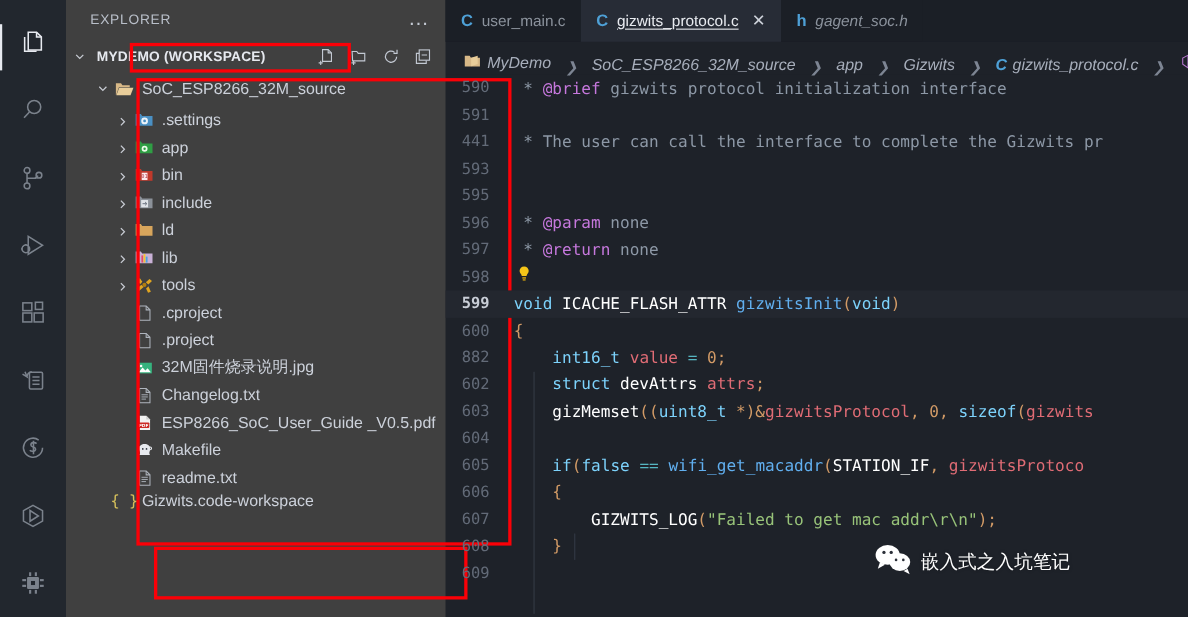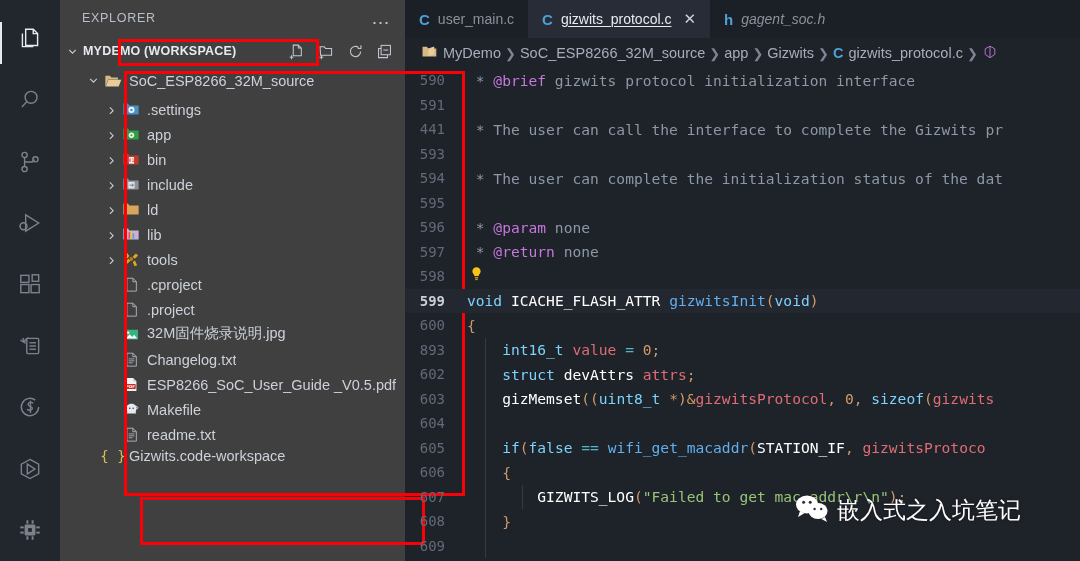--- a/index.html
+++ b/index.html
@@ -44,21 +44,21 @@
     padding: 0 14px 0 22px;
     justify-content: space-between;
   }
   #side-title .t {
     font-size: 12.5px; letter-spacing: .7px; color: #b9bfc9;
   }
   #side-title .dots { color: #c3c9d3; font-size: 19px; line-height: 10px; letter-spacing:1px; }
 
   #ws-row {
     height: 30px; display: flex; align-items: center;
-    padding-left: 4px; gap: 3px;
+    padding-left: 4px; gap: 8px;
   }
   #ws-row .chev { width: 16px; color: #c8ccd4; display:flex; align-items:center; justify-content:center;}
   #ws-row .wslabel {
     font-size: 12.5px; font-weight: bold; color: #e6e9ef; letter-spacing: .2px;
   }
   #ws-actions { margin-left: auto; display: flex; gap: 12px; padding-right: 12px; color: #c3c9d3; }
   #ws-actions span { display: flex; align-items: center; }
 
   #tree { flex: 1; padding-top: 2px; overflow: hidden; }
   .row {
@@ -81,23 +81,24 @@
     font-size: 14px; color: #8b929c;
     background: #1b1f26; position: relative; min-width: 0;
   }
   .tab .ficon { font-weight: bold; font-size: 15px; color: #4ea0d6; }
   .tab.active { background: #272c36; color: #e8ebf0; }
   .tab.active .tname { text-decoration: underline; text-underline-offset: 2px; }
   .tab.italic .tname { font-style: italic; }
   .tab .close { color: #cdd2da; font-size: 15px; margin-left: 4px; }
 
   #breadcrumb {
-    height: 30px; flex: 0 0 30px; display: flex; align-items: center;
-    padding-left: 16px; gap: 4px; font-size: 14.5px; color: #a7aebb;
+    height: 30px; flex: 0 0 30px; display: flex; align-items: flex-end;
+    padding-left: 16px; gap: 13px; font-size: 14.5px; color: #a7aebb;
     background: #1e2229;
+    font-style: italic;
   }
   #breadcrumb .sep { color: #7d8593; font-size: 13px; }
   #breadcrumb .bc-c { color: #4ea0d6; font-weight: bold; }
 
   #code {
     flex: 1; position: relative; overflow: hidden;
     font-family: "DejaVu Sans Mono", monospace;
     font-size: 14.6px;
   }
   .cline { height: 24.5px; display: flex; align-items: center; white-space: pre; }
@@ -129,21 +130,21 @@
   #redbox-wsfile    { left: 80px; top: 497px; width: 285px; height: 48px; }
 
   
   #watermark {
     position: absolute; left: 795px; top: 493px;
     display: flex; align-items: center; gap: 8px;
     pointer-events: none;
   }
   #watermark .wmtext {
     font-family: "DejaVu Sans", sans-serif;
-    font-size: 23px; color: #ffffff; font-weight: 500;
+    font-size: 17px; color: #ffffff; font-weight: 500;
     text-shadow: 0 0 3px rgba(0,0,0,.35);
   }
 </style>
 </head>
 <body>
 
 <div id="app">
 
   <div id="activitybar">
     <div class="act-item active">
@@ -551,32 +552,31 @@
               <path d="M10 2.8l6 3.2v7l-6 4.2-6-4.2v-7z"></path>
               <path d="M10 2.8v14.4"></path>
             </svg></span>
         </span>
       </div>
     <div id="code">
         <div class="cline"><span class="ln">590</span><span class="ctext"><span class="cmt"> * <span class="doc">@brief</span> gizwits protocol initialization interface</span></span></div>
         <div class="cline"><span class="ln">591</span><span class="ctext"></span></div>
         <div class="cline"><span class="ln">441</span><span class="ctext"><span class="cmt"> * The user can call the interface to complete the Gizwits pr</span></span></div>
         <div class="cline"><span class="ln">593</span><span class="ctext"></span></div>
-        <div class="cline"><span class="ln">594</span><span class="ctext"><span class="cmt"> * The user can complete the initialization status of the dat</span></span></div>
         <div class="cline"><span class="ln">595</span><span class="ctext"></span></div>
         <div class="cline"><span class="ln">596</span><span class="ctext"><span class="cmt"> * <span class="doc">@param</span> none</span></span></div>
         <div class="cline"><span class="ln">597</span><span class="ctext"><span class="cmt"> * <span class="doc">@return</span> none</span></span></div>
         <div class="cline"><span class="ln">598</span><span class="ctext"><span style="position:relative;left:2px;"><svg width="15" height="17" viewBox="0 0 16 18">
                 <path d="M8 1.2c2.6 0 4.4 1.9 4.4 4.3 0 1.8-1 2.6-1.6 3.6-.3.5-.4 1-.4 1.5H5.6c0-.5-.1-1-.4-1.5C4.6 8.1 3.6 7.3 3.6 5.5 3.6 3.1 5.4 1.2 8 1.2z" fill="#f5c518"></path>
                 <rect x="6.2" y="11.6" width="3.6" height="1.5" fill="#c89a10"></rect>
                 <rect x="6.6" y="13.6" width="2.8" height="1.4" fill="#c89a10"></rect>
               </svg></span></span></div>
         <div class="cline cur"><span class="ln">599</span><span class="ctext"><span class="kw">void</span> <span class="typ">ICACHE_FLASH_ATTR</span> <span class="fn">gizwitsInit</span><span class="pun">(</span><span class="kw">void</span><span class="pun">)</span></span></div>
         <div class="cline"><span class="ln">600</span><span class="ctext"><span class="pun">{</span></span></div>
-        <div class="cline"><span class="ln">893</span><span class="ctext">    <span class="kw">int16_t</span> <span class="var">value</span> <span class="op">=</span> <span class="num">0</span><span class="pun">;</span></span></div>
+        <div class="cline"><span class="ln">882</span><span class="ctext">    <span class="kw">int16_t</span> <span class="var">value</span> <span class="op">=</span> <span class="num">0</span><span class="pun">;</span></span></div>
         <div class="cline"><span class="ln">602</span><span class="ctext">    <span class="kw">struct</span> <span class="typ">devAttrs</span> <span class="var">attrs</span><span class="pun">;</span></span></div>
         <div class="cline"><span class="ln">603</span><span class="ctext">    <span class="typ">gizMemset</span><span class="pun">((</span><span class="kw">uint8_t</span> <span class="pun">*)&amp;</span><span class="var">gizwitsProtocol</span><span class="pun">,</span> <span class="num">0</span><span class="pun">,</span> <span class="kw">sizeof</span><span class="pun">(</span><span class="var">gizwits</span></span></div>
         <div class="cline"><span class="ln">604</span><span class="ctext"></span></div>
         <div class="cline"><span class="ln">605</span><span class="ctext">    <span class="kw">if</span><span class="pun">(</span><span class="kw">false</span> <span class="op">==</span> <span class="fn">wifi_get_macaddr</span><span class="pun">(</span><span class="typ">STATION_IF</span><span class="pun">,</span> <span class="var">gizwitsProtoco</span></span></div>
         <div class="cline"><span class="ln">606</span><span class="ctext">    <span class="pun">{</span></span></div>
         <div class="cline"><span class="ln">607</span><span class="ctext">        <span class="typ">GIZWITS_LOG</span><span class="pun">(</span><span class="str">"Failed to get mac addr\r\n"</span><span class="pun">);</span></span></div>
         <div class="cline"><span class="ln">608</span><span class="ctext">    <span class="pun">}</span></span></div>
         <div class="cline"><span class="ln">609</span><span class="ctext"></span></div>
         <div class="guide" style="left: 80px; top: 269.5px; height: 220.5px;"></div>
         <div class="guide" style="left: 117px; top: 416.5px; height: 24.5px;"></div>

